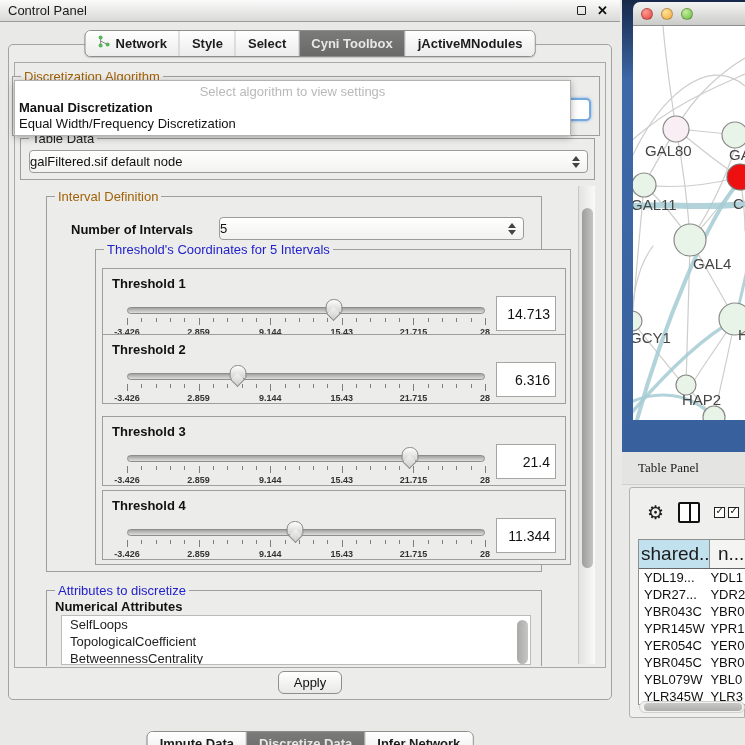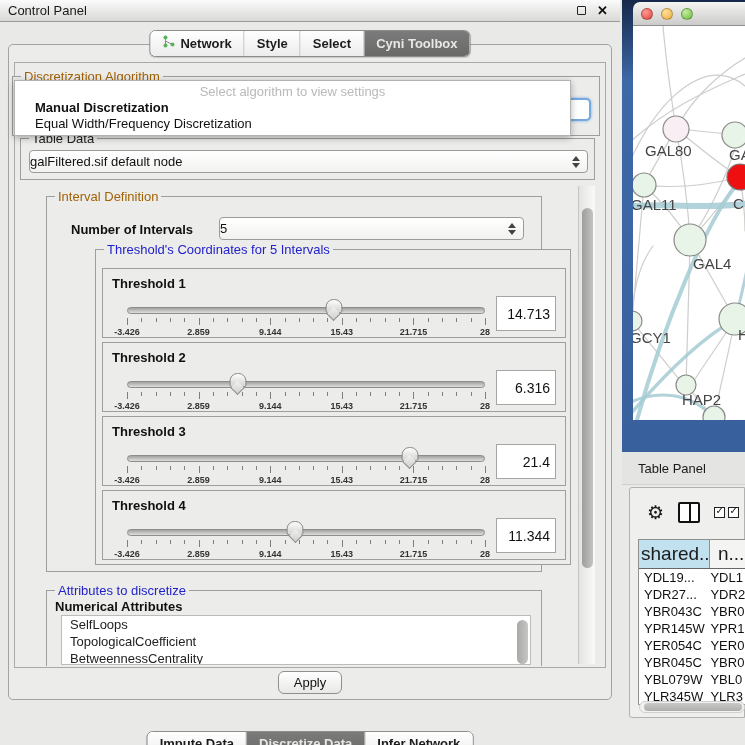--- a/index.html
+++ b/index.html
@@ -44,21 +44,21 @@
     border-radius:4px; font-size:13px; color:#111; display:flex; align-items:center;
     cursor:pointer; }
   .spinner { margin-left:auto; margin-right:7px; display:flex; flex-direction:column; gap:2px; }
   .spinner .up    { width:0; height:0; border-left:4px solid transparent; border-right:4px solid transparent; border-bottom:5px solid #444; }
   .spinner .down  { width:0; height:0; border-left:4px solid transparent; border-right:4px solid transparent; border-top:5px solid #444; }
 
   
   .popup { position:absolute; left:14px; top:80px; width:557px; height:56px; background:#fff;
     border:1px solid #b3b3b1; box-shadow:0 2px 7px rgba(0,0,0,.3); z-index:10; overflow:hidden; }
   .popup .ph { text-align:center; color:#b9b9b9; font-size:13px; padding-top:3px; }
-  .popup .opt { font-size:13px; color:#111; padding:1px 20px 0; cursor:pointer; }
+  .popup .opt { font-size:13px; color:#111; padding:1px 4px 0; cursor:pointer; }
   .popup .opt.b { font-weight:bold; }
   .hidden-combo { position:absolute; left:543px; top:98px; width:48px; height:23px; background:#fff;
     border:2px solid #76a9e0; border-radius:5px; box-shadow:0 0 3px #76a9e0; z-index:2; }
 
   
   .scrollbar-v { position:absolute; left:578px; top:186px; width:17px; height:478px;
     background:linear-gradient(90deg,#e3e3e1,#fafafa); border-left:1px solid #c6c6c4; }
   .scrollbar-v .thumb { position:absolute; left:3px; top:22px; width:11px; height:360px;
     background:linear-gradient(90deg,#9d9d9b,#c4c4c2); border-radius:6px; cursor:pointer; }
 
@@ -105,21 +105,21 @@
   .tl { width:12px; height:12px; border-radius:50%; border:1px solid rgba(0,0,0,.25); cursor:pointer; }
   .tl.red    { background:radial-gradient(circle at 35% 30%, #ff9a93, #e0443c); }
   .tl.yellow { background:radial-gradient(circle at 35% 30%, #ffe39a, #f0a93a); }
   .tl.green  { background:radial-gradient(circle at 35% 30%, #c4eda0, #6cbb3c); }
   .net-canvas { position:absolute; left:11px; top:26px; width:112px; height:394px; background:#fff; }
   .net-canvas svg { display:block; }
 
   
   .table-panel-header { position:absolute; left:622px; top:452px; width:123px; height:33px;
     background:#e4e4e2; border-bottom:1px solid #d0d0ce; font-size:13px; color:#1a1a1a;
-    display:flex; align-items:center; padding-left:16px; }
+    display:flex; align-items:center; padding-left:16px;font-family:Liberation Serif, serif; }
   .table-panel { position:absolute; left:629px; top:487px; width:116px; height:231px;
     background:#efefed; border:1px solid #b2b2b0; border-radius:3px 0 0 3px; }
   .tp-toolbar { position:absolute; left:0; top:0; width:100%; height:48px; display:flex;
     align-items:center; gap:14px; padding-left:17px; }
   .gear { font-size:19px; color:#1a1a1a; cursor:pointer; line-height:1; }
   .split-ic { width:22px; height:21px; border:2px solid #111; border-radius:2px; position:relative; cursor:pointer; background:#fff; }
   .split-ic::after { content:""; position:absolute; left:50%; top:0; width:2px; height:100%; background:#111; }
   .cb { width:11px; height:11px; border:1.5px solid #222; background:#fff; position:relative; cursor:pointer; }
   .cb::after { content:"✓"; position:absolute; left:0.5px; top:-3px; font-size:10px; color:#111; }
   .cbs { display:flex; gap:3px; }
@@ -168,20 +168,23 @@
           <span>Network</span>
         </div>
         <div class="tab">
           <span>Style</span>
         </div>
         <div class="tab">
           <span>Select</span>
         </div>
         <div class="tab sel">
           <span>Cyni Toolbox</span>
+        </div>
+        <div class="tab">
+          <span>jActiveMNodules</span>
         </div>
       </div>
 
     <div class="group" style="left:12px; top:76px; width:588px; height:60px;">
       <span class="group-title t-green">Discretization Algorithm</span>
     </div>
     <div class="hidden-combo"></div>
 
     <div class="popup">
       <div class="ph">Select algorithm to view settings</div>
@@ -256,21 +259,21 @@
                   <span class="tick-lbl" style="left: 80%;">21.715</span>
                   <span class="tick-lbl" style="left: 100%;">28</span>
                 </div>
                 <div class="thumb-s" style="left: 57.7197%;">
                   <div class="cap"></div>
                   <div class="tip"></div>
                 </div>
               </div>
               <input class="val-box" value="14.713" style="">
             </div>
-            <div class="threshold-panel" style="top: 92px;">
+            <div class="threshold-panel" style="top: 84px;">
               <div class="tp-label">Threshold 2</div>
               <div class="slider-area">
                 <div class="track"></div>
                 <div class="ticks">
                   <div class="tick major" style="left: 0%;"></div>
                   <div class="tick minor" style="left: 4%;"></div>
                   <div class="tick minor" style="left: 8%;"></div>
                   <div class="tick minor" style="left: 12%;"></div>
                   <div class="tick minor" style="left: 16%;"></div>
                   <div class="tick major" style="left: 20%;"></div>

